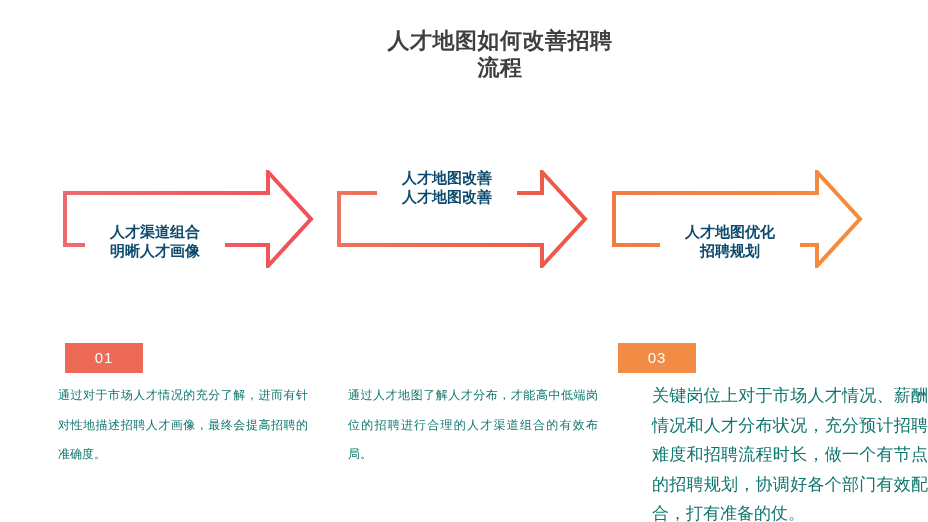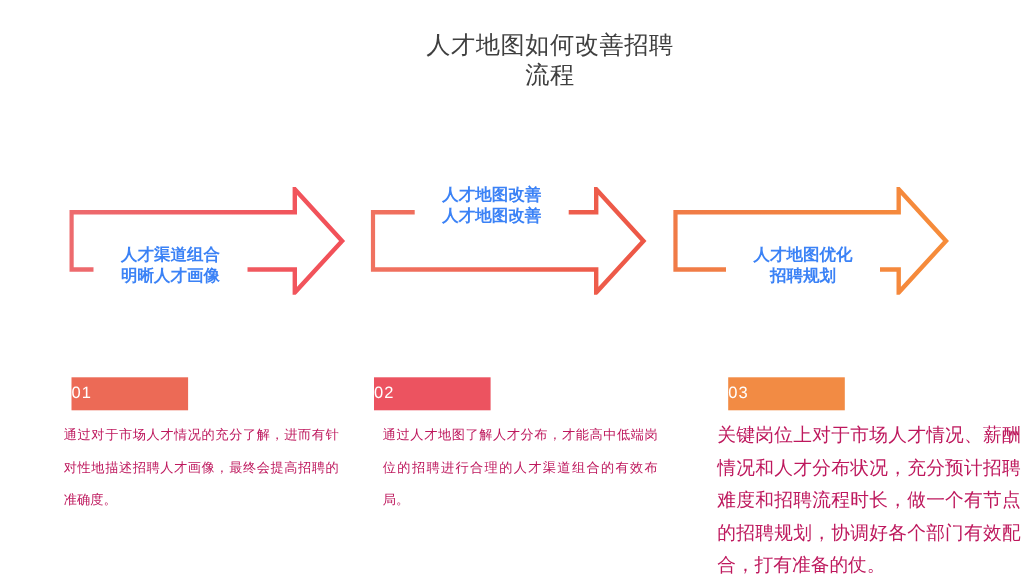--- a/index.html
+++ b/index.html
@@ -2,45 +2,45 @@
 <html><head>
 <meta charset="utf-8">
 <style>
   html,body { margin:0; padding:0; background:#ffffff; }
   .stage {
     position:relative; width:928px; height:522px; background:#ffffff;
     overflow:hidden; font-family:"Liberation Sans","DejaVu Sans",sans-serif;
   }
   .title {
     position:absolute; top:27px; left:320px; width:360px;
-    text-align:center; font-weight:normal; font-size:22px; line-height:27px;
+    text-align:center; font-weight:bold; font-size:22px; line-height:27px;
     color:#3f3f3f; letter-spacing:0.5px;
   }
   .arrow { position:absolute; top:170px; width:252px; height:98px; }
   .arrow-1 { left:63px; }
   .arrow-2 { left:337px; }
   .arrow-3 { left:612px; }
   .arrow-label {
     position:absolute; width:140px; text-align:center;
-    font-size:15px; font-weight:bold; line-height:19px; color:#3b82f6;
+    font-size:15px; font-weight:bold; line-height:19px; color:#0c4a6e;
     background:#ffffff; padding:2px 0;
   }
   .label-1 { left:85px;  top:220px; }
   .label-2 { left:377px; top:166px; }
   .label-3 { left:660px; top:220px; }
   .badge {
-    position:absolute; top:343px; width:106px; height:30px; line-height:30px;
-    color:#ffffff; font-size:15px; letter-spacing:1px;
+    position:absolute; top:343px; width:78px; height:30px; line-height:30px;
+    text-align:center; color:#ffffff; font-size:15px; letter-spacing:1px;
   }
   .badge-1 { left:65px; }
   .badge-2 { left:340px; }
   .badge-3 { left:618px; }
   .desc {
     position:absolute; top:381px; font-size:12px; line-height:29.5px;
-    color:#be185d; text-align:justify; text-justify:inter-character;
+    color:#0f766e; text-align:justify; text-justify:inter-character;
   }
   .desc-1 { left:58px;  width:250px; }
   .desc-2 { left:348px; width:250px; }
   .desc-3 { left:652px; width:276px; font-size:17px; }
 </style>
 </head>
 <body>
 
 <div class="stage">
 
@@ -88,20 +88,19 @@
     <div>人才地图改善</div>
     <div>人才地图改善</div>
   </div>
 
   <div class="arrow-label label-3">
     <div>人才地图优化</div>
     <div>招聘规划</div>
   </div>
 
   <div class="badge badge-1" style="background-color: rgb(236, 106, 86);">01</div>
-  <div class="badge badge-2" style="background-color: rgb(236, 83, 96);">02</div>
-  <div class="badge badge-3" style="background-color: rgb(242, 139, 68); margin-left: 44px;">03</div>
+  <div class="badge badge-3" style="background-color: rgb(242, 139, 68);">03</div>
 
   <div class="desc desc-1">通过对于市场人才情况的充分了解，进而有针对性地描述招聘人才画像，最终会提高招聘的准确度。</div>
   <div class="desc desc-2">通过人才地图了解人才分布，才能高中低端岗位的招聘进行合理的人才渠道组合的有效布局。</div>
   <div class="desc desc-3">关键岗位上对于市场人才情况、薪酬情况和人才分布状况，充分预计招聘难度和招聘流程时长，做一个有节点的招聘规划，协调好各个部门有效配合，打有准备的仗。</div>
 
 </div>
 
 </body></html>

